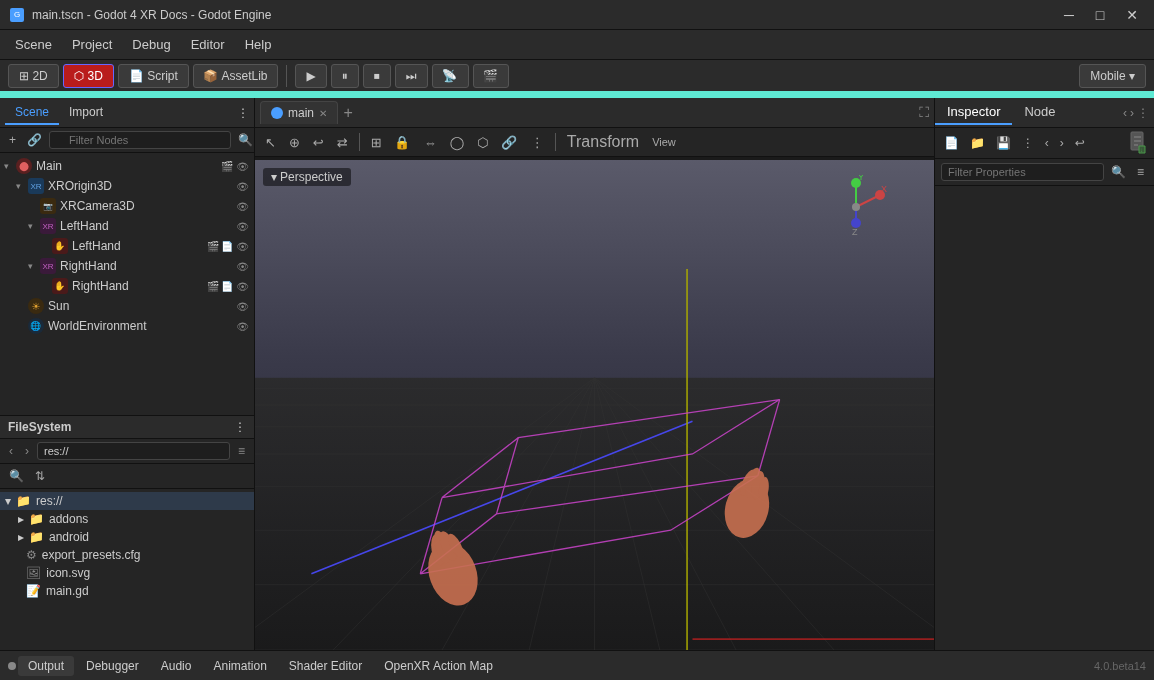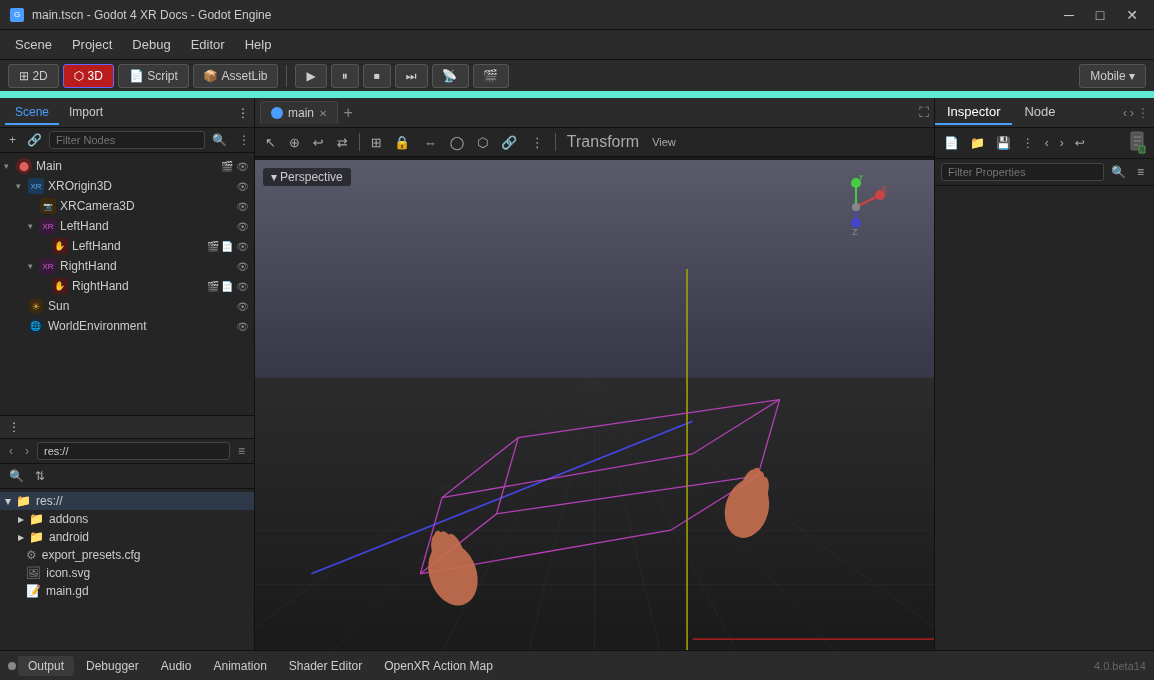--- a/index.html
+++ b/index.html
@@ -31,21 +31,21 @@
     #left-panel { width: 255px; display: flex; flex-direction: column; background: #252525; border-right: 1px solid #111; }
 
     
     #scene-panel { flex: 1; display: flex; flex-direction: column; overflow: hidden; }
     #scene-tabs { display: flex; align-items: center; background: #2b2b2b; border-bottom: 1px solid #111; padding: 0 5px; height: 30px; }
     .scene-tab { padding: 4px 10px; cursor: pointer; font-size: 12px; border-bottom: 2px solid transparent; }
     .scene-tab.active { border-bottom: 2px solid #4a9eff; color: #4a9eff; }
     .tab-options { margin-left: auto; cursor: pointer; }
     #scene-toolbar { display: flex; align-items: center; padding: 3px 5px; background: #252525; gap: 3px; border-bottom: 1px solid #111; }
     .scene-tool-btn { background: none; border: none; color: #aaa; cursor: pointer; padding: 2px 4px; border-radius: 2px; font-size: 12px; }
-    #filter-nodes { background: #1e1e1e; border: 1px solid #444; color: #ccc; padding: 2px 6px; border-radius: 3px; flex: 1; font-size: 11px; }
+    #filter-nodes { background: #1e1e1e; border: 1px solid #444; color: #ccc; padding: 2px 19px; border-radius: 3px; flex: 1; font-size: 11px; }
     #scene-tree { flex: 1; overflow-y: auto; padding: 3px 0; }
     .tree-item { display: flex; align-items: center; padding: 2px 5px; cursor: pointer; font-size: 12px; position: relative; }
     .tree-arrow { display: inline-block; width: 12px; font-size: 9px; color: #888; cursor: pointer; }
     .tree-icon { width: 16px; height: 16px; display: inline-flex; align-items: center; justify-content: center; margin-right: 4px; font-size: 10px; border-radius: 2px; flex-shrink: 0; }
     .tree-label { flex: 1; }
     .tree-icons-right { display: flex; gap: 2px; margin-left: auto; }
     .small-icon { font-size: 10px; color: #888; cursor: pointer; }
 
     
     #fs-panel { height: 235px; border-top: 1px solid #111; display: flex; flex-direction: column; }
@@ -260,20 +260,21 @@
           <span class="tree-icons-right">
             <span class="small-icon">👁</span>
           </span>
         </div>
 
       </div>
     </div>
 
     <div id="fs-panel">
       <div id="fs-header">
+        <span id="fs-title">FileSystem</span>
         <span style="cursor:pointer;">⋮</span>
       </div>
       <div id="fs-nav">
         <button>‹</button>
         <button>›</button>
         <input id="fs-path" type="text" value="res://" style="">
         <button>≡</button>
       </div>
       <div id="fs-filter">
         <button class="scene-tool-btn">🔍</button>

